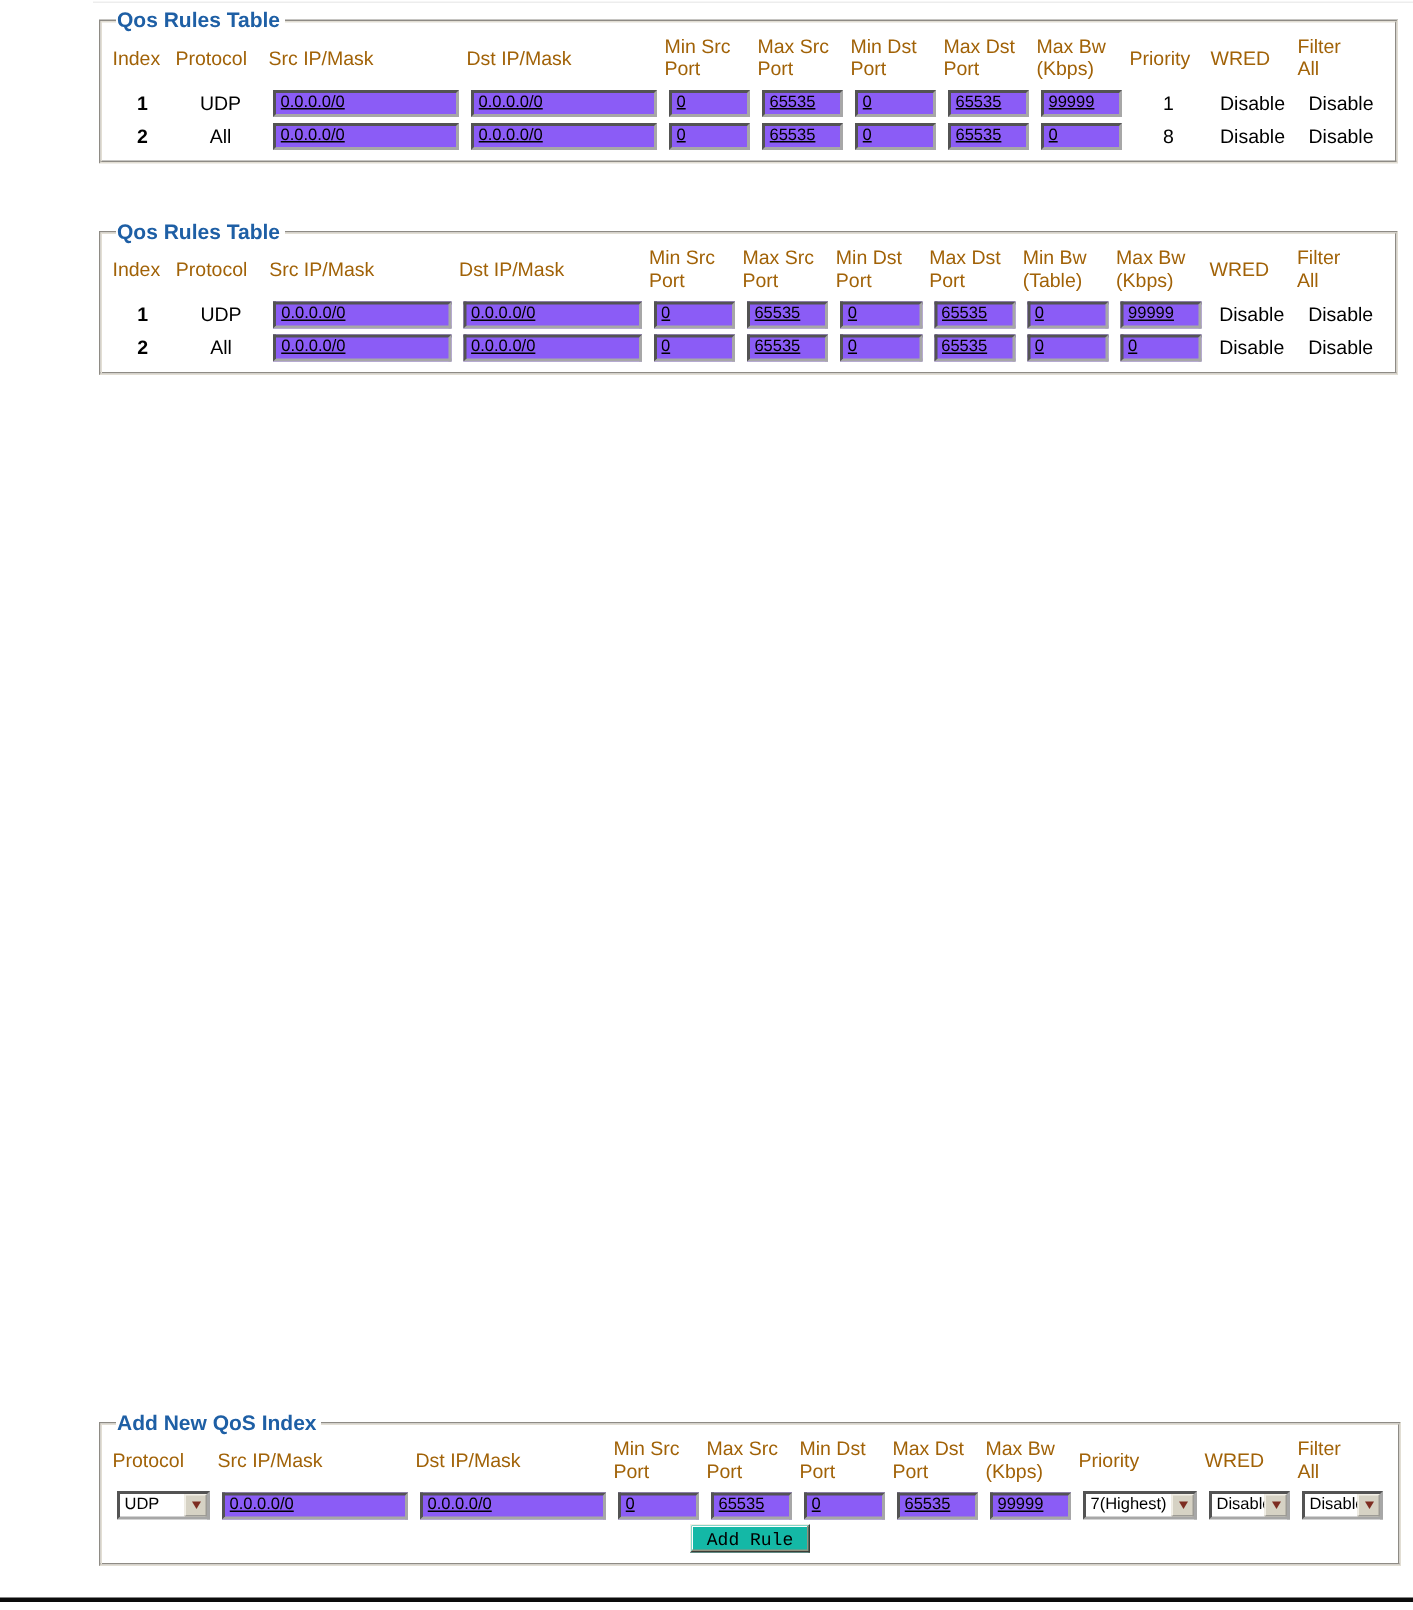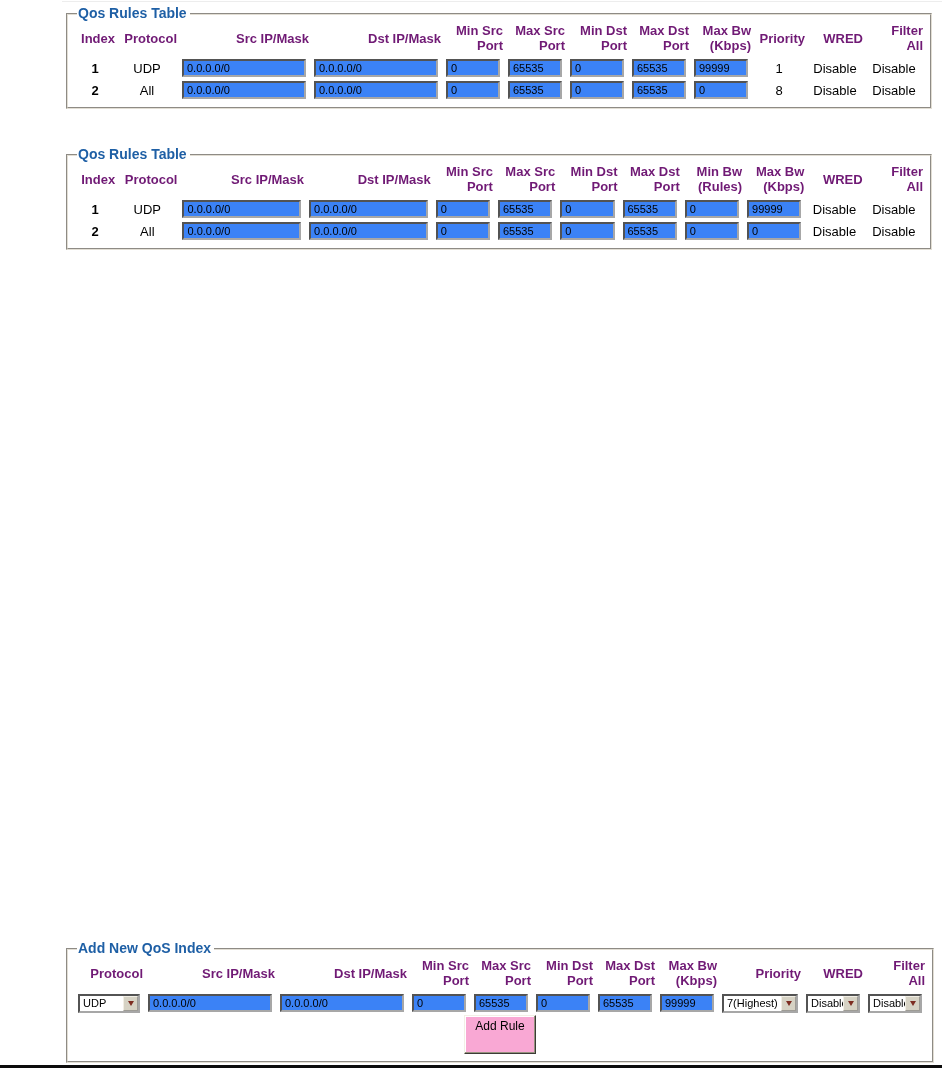--- a/index.html
+++ b/index.html
@@ -39,47 +39,48 @@
   #panel-mid    { top: 147px; }
   #panel-add    { top: 941px; }
 
   table.rules {
     border-collapse: collapse;
     table-layout: fixed;
     width: 850px;
     margin: 0 auto;
   }
   table.rules th {
-    font-weight: bold;
+    font-weight: normal;
     font-size: 13px;
-    text-align: right;
+    text-align: left;
     vertical-align: middle;
     white-space: pre-line;
     line-height: 1.15;
     padding: 2px 1px 3px 1px;
-    color: #701a75;
+    color: #a16207;
   }
   table.rules td {
     text-align: center;
     vertical-align: middle;
     font-size: 13px;
     padding: 1px 4px;
     height: 22px;
   }
   td.idx { font-weight: bold; }
 
   input.tin {
     width: 100%;
     height: 18px;
     border: 2px inset #a7a7a7;
-    background: #3b82f6;
+    background: #8b5cf6;
     color: #000;
     font-family: "Liberation Sans", sans-serif;
     font-size: 11px;
     padding: 0 1px 1px 3px;
+    text-decoration: underline;
   }
 
   .sel {
     display: inline-flex;
     align-items: stretch;
     width: 100%;
     height: 19px;
     border: 2px inset #a7a7a7;
     background: #fff;
     vertical-align: middle;
@@ -103,28 +104,28 @@
   }
   .sel-arrow {
     width: 0; height: 0;
     border-left: 3px solid transparent;
     border-right: 3px solid transparent;
     border-top: 5px solid #7d2c21;
   }
 
   .btn-row { text-align: center; padding-top: 3px; }
   button.classic-btn {
-    background: #f9a8d4;
+    background: #14b8a6;
     border: 1px solid;
     border-color: #f2efe6 #3c3c36 #3c3c36 #f2efe6;
     box-shadow: inset -1px -1px 0 #96927f, inset 1px 1px 0 #ffffff;
-    font-family: Liberation Sans, sans-serif;
+    font-family: Liberation Mono, monospace;
     font-size: 12px;
     color: #000;
-    padding: 3px 10px 20px 10px;
+    padding: 3px 10px 0 10px;
     min-width: 64px;
   }
   .bottom-rule {
     position: absolute;
     left: 0; top: 1065px;
     width: 942px; height: 3px;
     background: #0c0c0c;
   }
 </style>
 </head>
@@ -228,21 +229,21 @@
         <th>Dst IP/Mask</th>
         <th>Min Src
 Port</th>
         <th>Max Src
 Port</th>
         <th>Min Dst
 Port</th>
         <th>Max Dst
 Port</th>
         <th>Min Bw
-(Rules)</th>
+(Table)</th>
         <th>Max Bw
 (Kbps)</th>
         <th>WRED</th>
         <th>Filter
 All</th>
       </tr>
       <tr>
         <td class="idx">1</td>
         <td>UDP</td>
         <td><input class="tin" value="0.0.0.0/0" style=""></td>

